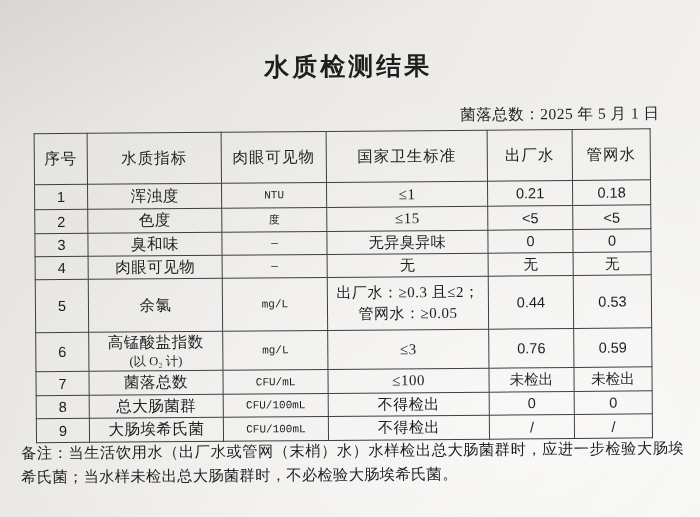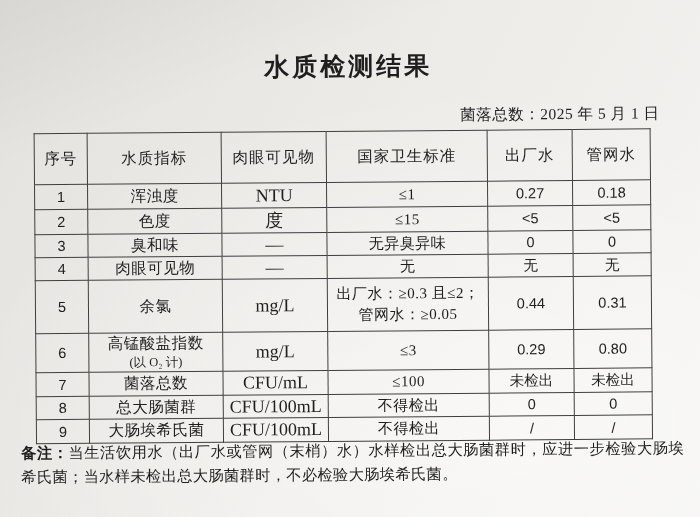--- a/index.html
+++ b/index.html
@@ -74,34 +74,34 @@
   td.c-ind {
     text-align: left;
     padding-left: 8px;
     font-size: 15.5px;
     letter-spacing: 0.5px;
   }
   td.c-ind div:nth-child(2) {
     font-size: 12.5px;
     letter-spacing: 0;
   }
-  td.c-unit { font-size: 18px; }
+  td.c-unit { font-size: 11px; font-family: Liberation Mono, monospace; }
   td.c-std  { font-size: 15px; letter-spacing: 0.5px; }
   td.c-std div { line-height: 21px; }
   .note {
     position: absolute;
     top: 439px;
     left: 20px;
     width: 663px;
     font-size: 15.2px;
     line-height: 23.5px;
     text-align: justify;
     letter-spacing: 0.4px;
   }
-  .note .note-label { font-weight: 700; }
+  .note .note-label { font-weight: 400; }
 </style>
 </head>
 <body>
 
 <div class="paper"></div>
 
 <div class="sheet">
 
   <div class="title">水质检测结果</div>
 
@@ -134,21 +134,21 @@
           <td class="c-ind">
             <div>浑浊度</div>
           </td>
           <td class="c-unit">
             <div>NTU</div>
           </td>
           <td class="c-std">
             <div>≤1</div>
           </td>
           <td class="c-val">
-            <div>0.27</div>
+            <div>0.21</div>
           </td>
           <td class="c-val">
             <div>0.18</div>
           </td>
         </tr>
         <tr style="height: 24px;">
           <td class="c-no">
             <div>2</div>
           </td>
           <td class="c-ind">
@@ -218,42 +218,42 @@
             <div>mg/L</div>
           </td>
           <td class="c-std">
             <div>出厂水：≥0.3 且≤2；</div>
             <div>管网水：≥0.05</div>
           </td>
           <td class="c-val">
             <div>0.44</div>
           </td>
           <td class="c-val">
-            <div>0.31</div>
+            <div>0.53</div>
           </td>
         </tr>
         <tr style="height: 38px;">
           <td class="c-no">
             <div>6</div>
           </td>
           <td class="c-ind">
             <div>高锰酸盐指数</div>
             <div>(以 O₂ 计)</div>
           </td>
           <td class="c-unit">
             <div>mg/L</div>
           </td>
           <td class="c-std">
             <div>≤3</div>
           </td>
           <td class="c-val">
-            <div>0.29</div>
-          </td>
-          <td class="c-val">
-            <div>0.80</div>
+            <div>0.76</div>
+          </td>
+          <td class="c-val">
+            <div>0.59</div>
           </td>
         </tr>
         <tr style="height: 24px;">
           <td class="c-no">
             <div>7</div>
           </td>
           <td class="c-ind">
             <div>菌落总数</div>
           </td>
           <td class="c-unit">

